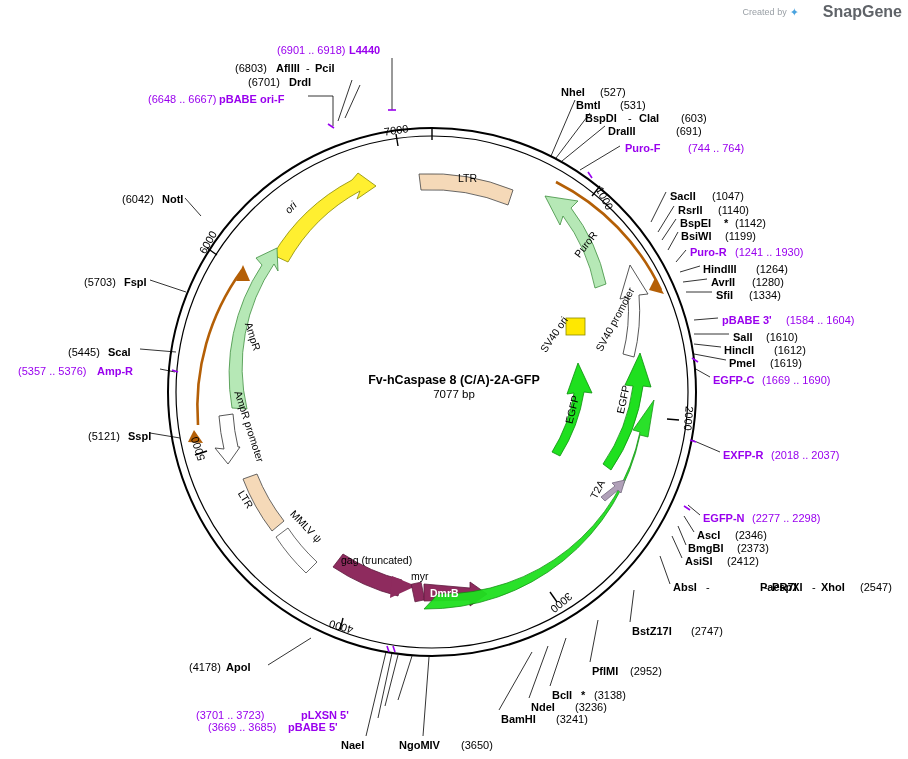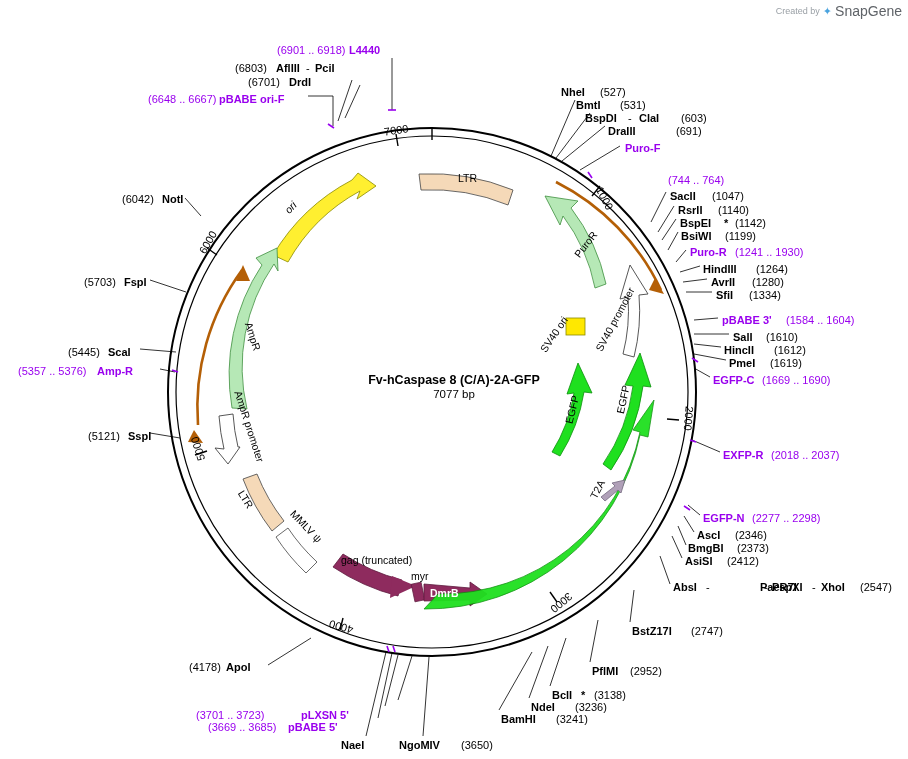--- a/index.html
+++ b/index.html
@@ -15,21 +15,21 @@
   svg#plasmid{position:absolute;left:0;top:0;width:908px;height:759px;}
   .lbl{position:absolute;white-space:nowrap;font-size:11px;line-height:13px;}
   .bold{font-weight:bold;}
   .violet{color:#9900ee;}
   .gray{color:#000;}
   .credit{
     position:absolute;right:6px;top:3px;font-size:9px;color:#9aa0a6;
     display:flex;align-items:center;gap:3px;
   }
   .credit .mark{color:#4aa3df;font-size:11px;}
-  .credit .sg{color:#5f6368;font-weight:normal;font-size:14px;}
+  .credit .sg{color:#5f6368;font-weight:bold;font-size:16px;margin-left:21px;}
   .title{
     position:absolute;left:0;top:0;width:100%;text-align:center;
     font-weight:bold;font-size:12.5px;
   }
   .subtitle{
     position:absolute;left:0;top:0;width:100%;text-align:center;font-size:11.5px;
   }
   .arcname{font-size:10.5px;}
 </style>
 </head>
@@ -214,21 +214,21 @@
   <div class="lbl gray" style="left:600px;top:86px;">(527)</div>
   <div class="lbl bold" style="left:576px;top:99px;">BmtI</div>
   <div class="lbl gray" style="left:620px;top:99px;">(531)</div>
   <div class="lbl bold" style="left:585px;top:112px;">BspDI</div>
   <div class="lbl gray" style="left:628px;top:112px;">-</div>
   <div class="lbl bold" style="left:639px;top:112px;">ClaI</div>
   <div class="lbl gray" style="left:681px;top:112px;">(603)</div>
   <div class="lbl bold" style="left:608px;top:125px;">DraIII</div>
   <div class="lbl gray" style="left:676px;top:125px;">(691)</div>
   <div class="lbl violet bold" style="left:625px;top:142px;">Puro-F</div>
-  <div class="lbl violet" style="left:668px;top:142px;margin-top:32px;">(744 .. 764)</div>
+  <div class="lbl violet" style="left:688px;top:142px;">(744 .. 764)</div>
 
   <div class="lbl bold" style="left:670px;top:190px;">SacII</div>
   <div class="lbl gray" style="left:712px;top:190px;">(1047)</div>
   <div class="lbl bold" style="left:678px;top:204px;">RsrII</div>
   <div class="lbl gray" style="left:718px;top:204px;">(1140)</div>
   <div class="lbl bold" style="left:680px;top:217px;">BspEI</div>
   <div class="lbl bold" style="left:724px;top:217px;">*</div>
   <div class="lbl gray" style="left:735px;top:217px;">(1142)</div>
   <div class="lbl bold" style="left:681px;top:230px;">BsiWI</div>
   <div class="lbl gray" style="left:725px;top:230px;">(1199)</div>

